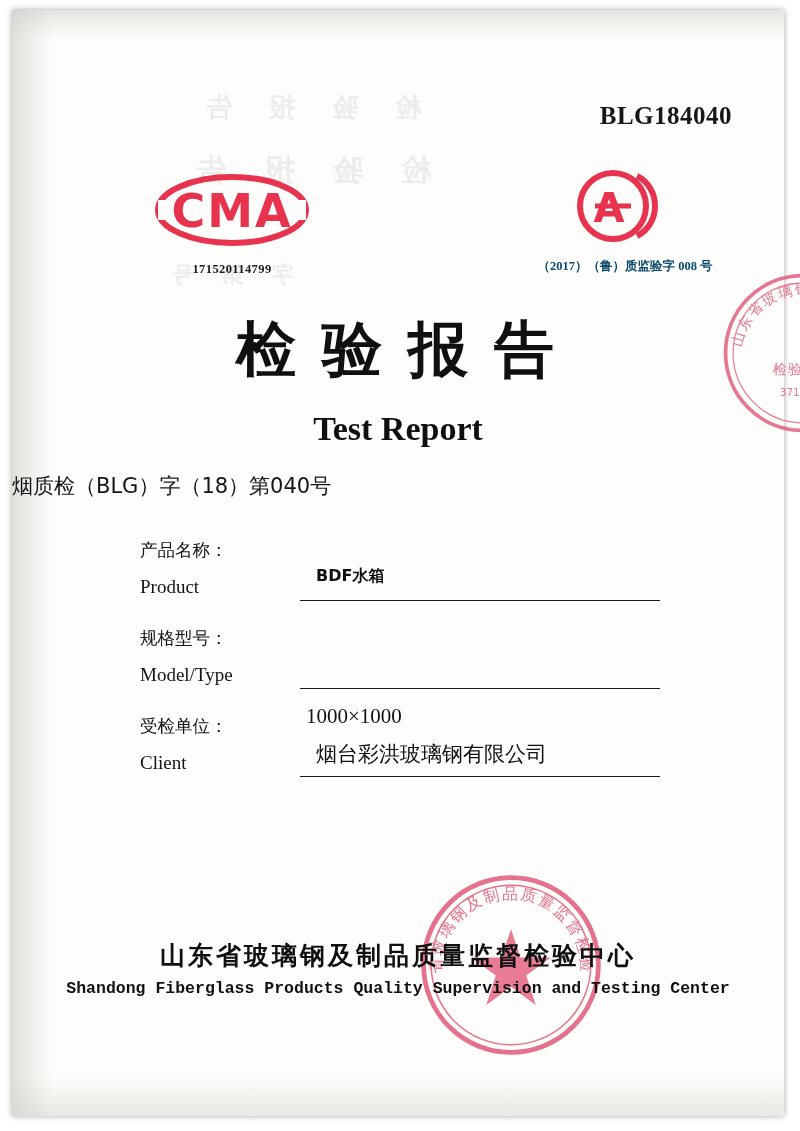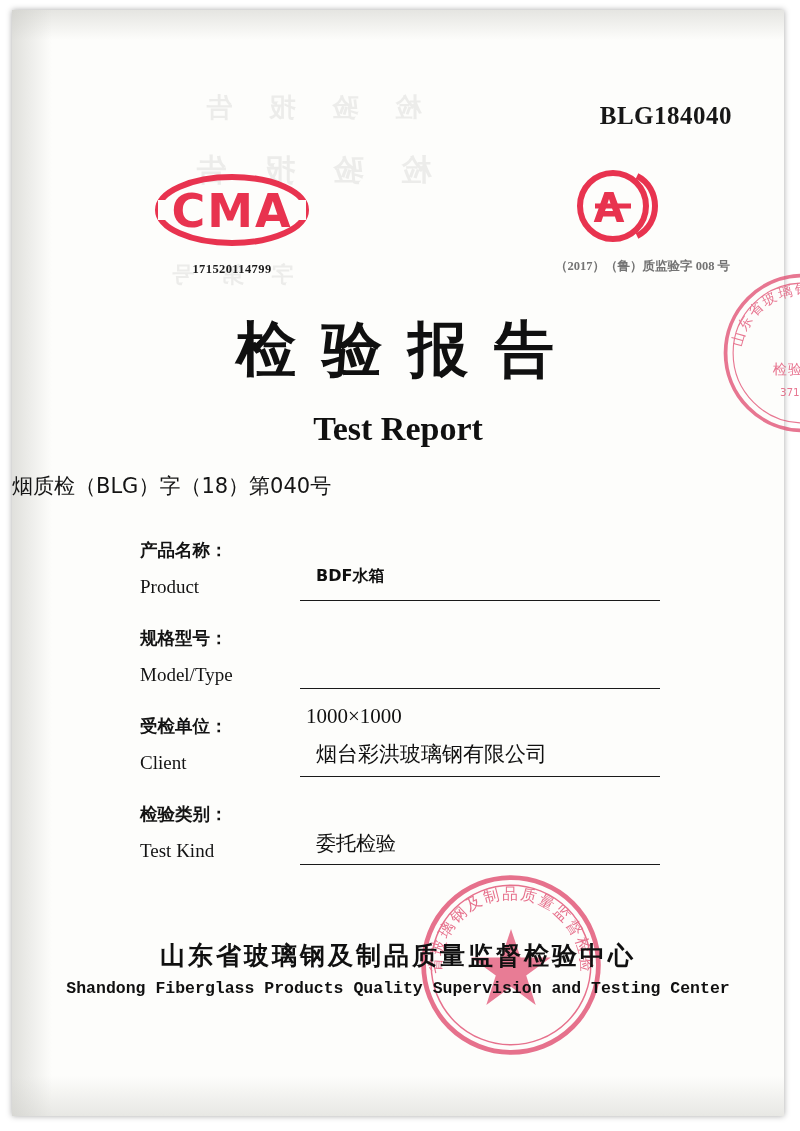--- a/index.html
+++ b/index.html
@@ -103,23 +103,22 @@
     position: absolute;
     left: 508px;
     top: 156px;
     width: 210px;
     text-align: center;
   }
   .cal-code {
     margin-top: 10px;
     font-size: 12.5px;
     font-weight: bold;
-    color: #737373;
-    font-family: "Liberation Serif", serif;
-    text-align: right;
+    color: #0c4a6e;
+    font-family: "Liberation Serif", serif;
   }
 
   
   .title-cn {
     position: absolute;
     left: 0; right: 6px;
     top: 300px;
     text-align: center;
     font-size: 60px;
     font-weight: bold;
@@ -159,21 +158,20 @@
     position: relative;
     height: 88px;
   }
   .f-label-cn {
     position: absolute;
     left: 0;
     top: 0;
     font-size: 17.5px;
     color: #131313;
     font-family: "DejaVu Sans", sans-serif;
-    font-weight: bold;
   }
   .f-label-en {
     position: absolute;
     left: 0;
     top: 38px;
     font-size: 19px;
     color: #131313;
     font-family: "Liberation Serif", serif;
   }
   .f-rule {
@@ -305,26 +303,20 @@
         <div class="f-rule"></div>
       </div>
 
       <div class="field client">
         <div class="f-label-cn">受检单位：</div>
         <div class="f-label-en">Client</div>
         <div class="f-value">烟台彩洪玻璃钢有限公司</div>
         <div class="f-rule"></div>
       </div>
 
-      <div class="field kind">
-        <div class="f-label-cn">检验类别：</div>
-        <div class="f-label-en">Test Kind</div>
-        <div class="f-value">委托检验</div>
-        <div class="f-rule"></div>
-      </div>
 
     </div>
 
     <svg class="seal seal-center" viewBox="0 0 200 200">
       <circle cx="100" cy="100" r="92" fill="none" stroke="#e04a6e" stroke-width="5"></circle>
       <circle cx="100" cy="100" r="84" fill="none" stroke="#e04a6e" stroke-width="1.5"></circle>
       <path id="sealArcC" d="M 26 104 A 74 74 0 1 1 174 104" fill="none"></path>
       <text class="seal-text" font-size="16.5" letter-spacing="2.2">
         <textPath href="#sealArcC" startOffset="50%" text-anchor="middle">山东省玻璃钢及制品质量监督检验中心</textPath>
       </text>

